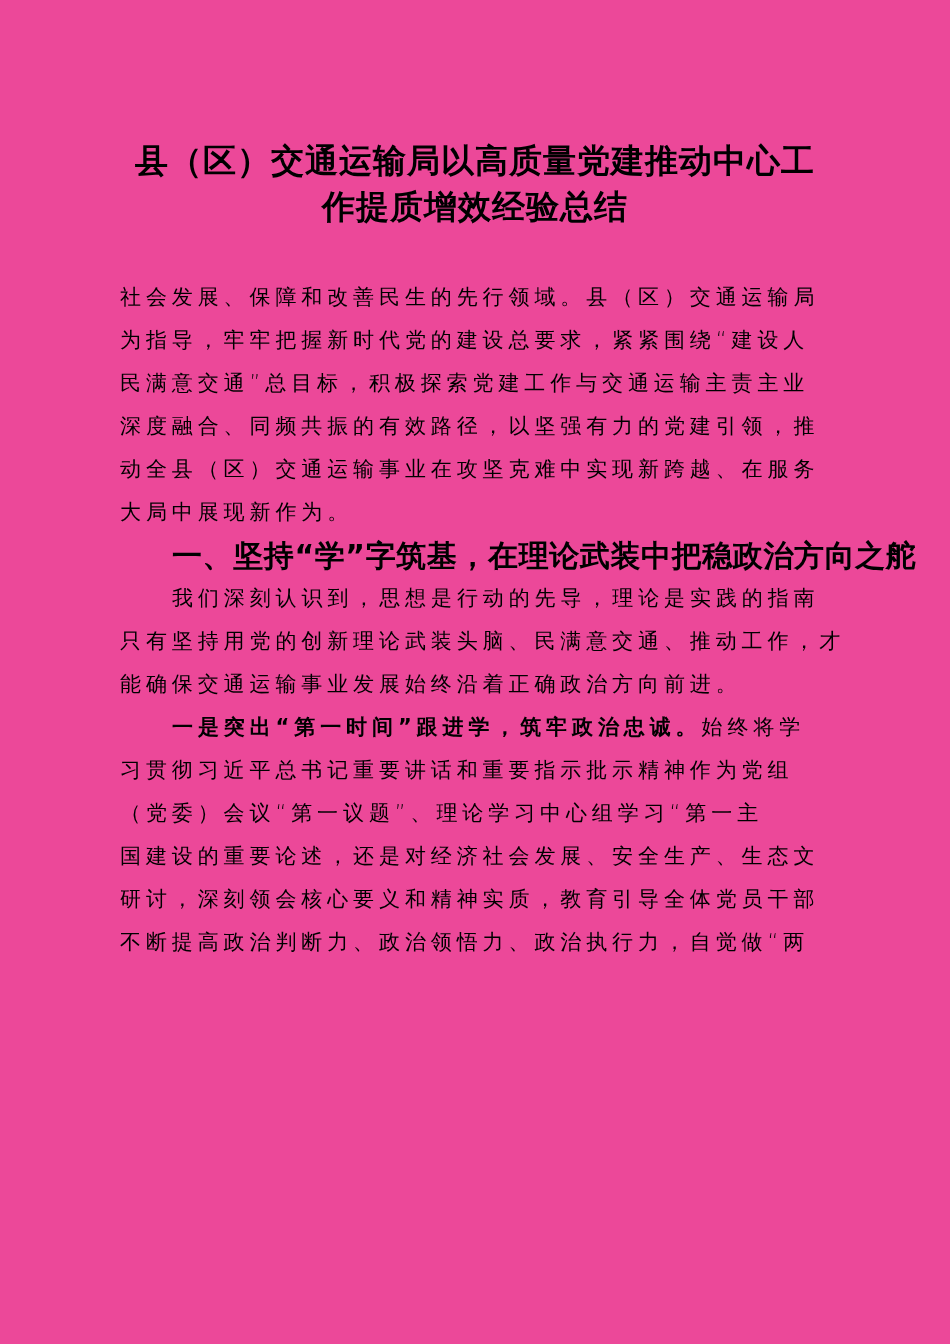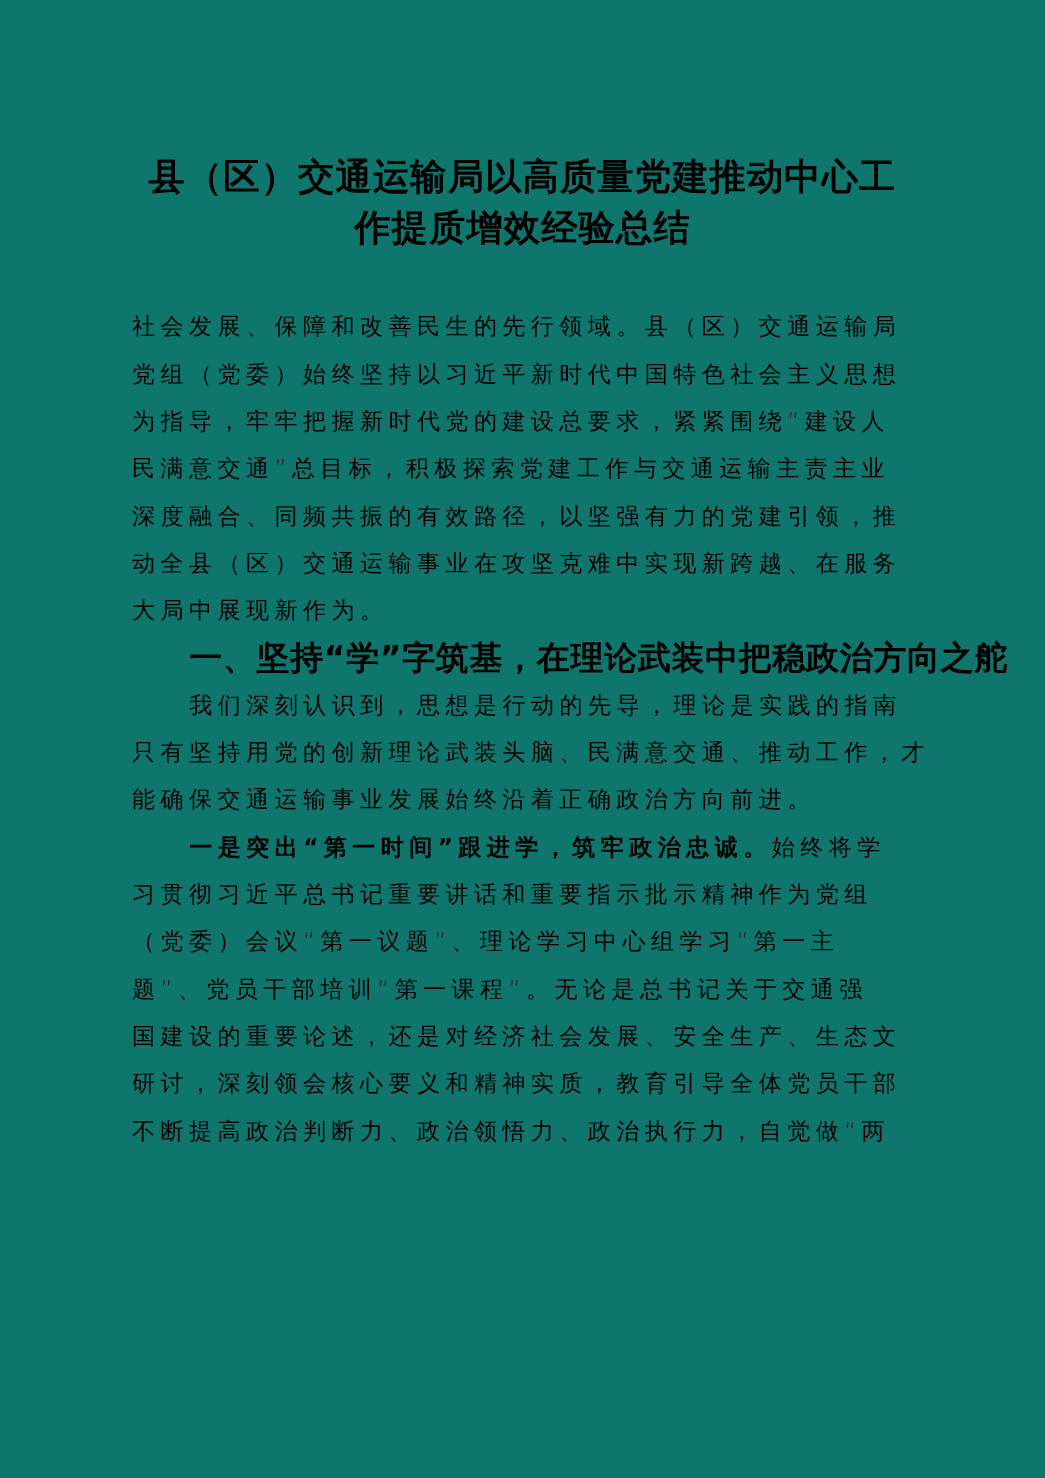--- a/index.html
+++ b/index.html
@@ -12,21 +12,21 @@
       height: 1344px;
       position: relative;
       overflow: hidden;
       color: #000000;
     }
     .page {
       position: absolute;
       left: 0; top: 0;
       width: 950px;
       height: 1344px;
-      background: #0f766e;
+      background: #ec4899;
     }
     .title {
       position: absolute;
       left: 100px;
       top: 138px;
       width: 750px;
       text-align: center;
       font-family: "DejaVu Serif", "Liberation Serif", serif;
       font-weight: bold;
       font-size: 33px;
@@ -70,21 +70,20 @@
 
   <h1 class="title">
     <span class="tline">县（区）交通运输局以高质量党建推动中心工</span>
     <span class="tline">作提质增效经验总结</span>
   </h1>
 
   <div class="body-text">
 
     <div>
       <span class="line">社会发展、保障和改善民生的先行领域。县（区）交通运输局</span>
-      <span class="line">党组（党委）始终坚持以习近平新时代中国特色社会主义思想</span>
       <span class="line">为指导，牢牢把握新时代党的建设总要求，紧紧围绕“建设人</span>
       <span class="line">民满意交通”总目标，积极探索党建工作与交通运输主责主业</span>
       <span class="line">深度融合、同频共振的有效路径，以坚强有力的党建引领，推</span>
       <span class="line">动全县（区）交通运输事业在攻坚克难中实现新跨越、在服务</span>
       <span class="line">大局中展现新作为。</span>
     </div>
 
     <div>
       <span class="line indent heading">一、坚持“学”字筑基，在理论武装中把稳政治方向之舵</span>
     </div>
@@ -92,20 +91,19 @@
     <div>
       <span class="line indent">我们深刻认识到，思想是行动的先导，理论是实践的指南</span>
       <span class="line">只有坚持用党的创新理论武装头脑、民满意交通、推动工作，才</span>
       <span class="line">能确保交通运输事业发展始终沿着正确政治方向前进。</span>
     </div>
 
     <div>
       <span class="line indent"><span class="lead-bold">一是突出“第一时间”跟进学，筑牢政治忠诚。</span><span>始终将学</span></span>
       <span class="line">习贯彻习近平总书记重要讲话和重要指示批示精神作为党组</span>
       <span class="line">（党委）会议“第一议题”、理论学习中心组学习“第一主</span>
-      <span class="line">题”、党员干部培训“第一课程”。无论是总书记关于交通强</span>
       <span class="line">国建设的重要论述，还是对经济社会发展、安全生产、生态文</span>
       <span class="line">研讨，深刻领会核心要义和精神实质，教育引导全体党员干部</span>
       <span class="line">不断提高政治判断力、政治领悟力、政治执行力，自觉做“两</span>
     </div>
 
   </div>
 </div>
 
 </body></html>

